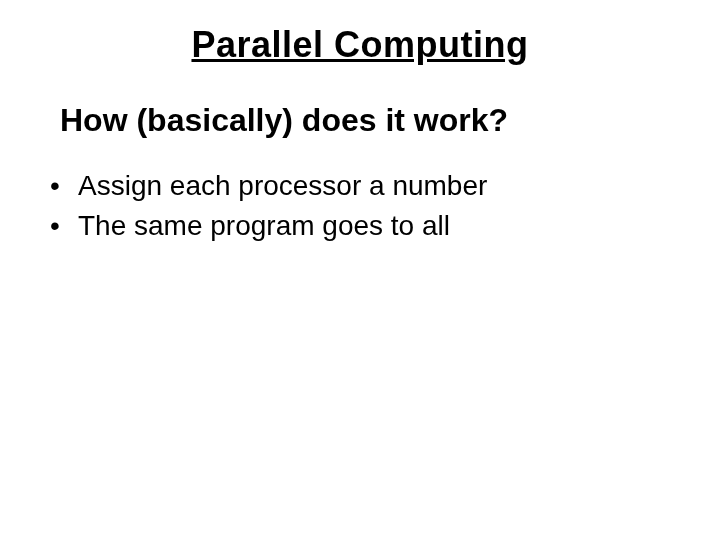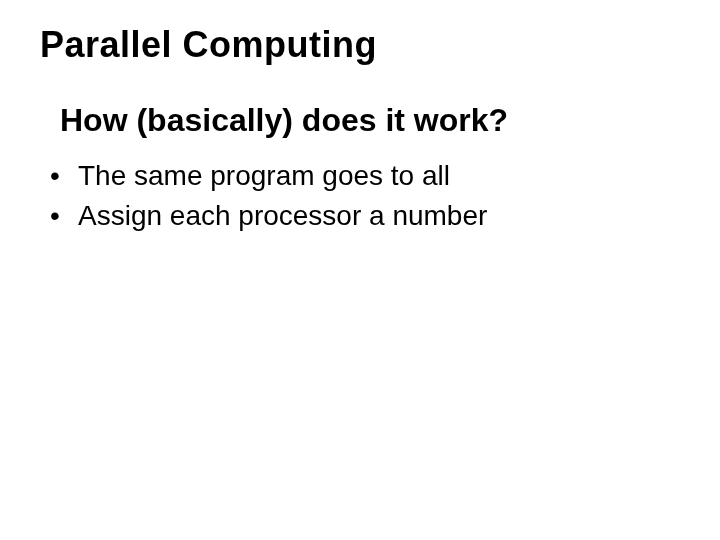--- a/index.html
+++ b/index.html
@@ -12,29 +12,31 @@
       height: 540px;
       background: #ffffff;
       font-family: Arial, Helvetica, sans-serif;
       color: #000000;
       padding: 20px 40px;
       overflow: hidden;
     }
     .title {
       font-size: 36px;
       font-weight: bold;
+      text-decoration: underline;
+      text-align: center;
       margin-top: 4px;
       margin-bottom: 36px;
       letter-spacing: 0.5px;
     }
     .subtitle {
       font-size: 32px;
       font-weight: bold;
       margin-left: 20px;
-      margin-bottom: 18px;
+      margin-bottom: 28px;
     }
     ul.bullets {
       list-style: none;
       margin-left: 10px;
     }
     ul.bullets li {
       font-size: 28px;
       line-height: 1.35;
       padding-left: 28px;
       position: relative;
@@ -47,15 +49,15 @@
       top: 0;
       font-size: 28px;
     }
   </style>
 </head>
 <body>
 
 <h1 class="title">Parallel Computing</h1>
 <h2 class="subtitle">How (basically) does it work?</h2>
 <ul class="bullets">
+  <li>Assign each processor a number</li>
   <li>The same program goes to all</li>
-  <li>Assign each processor a number</li>
 </ul>
 
 </body></html>

